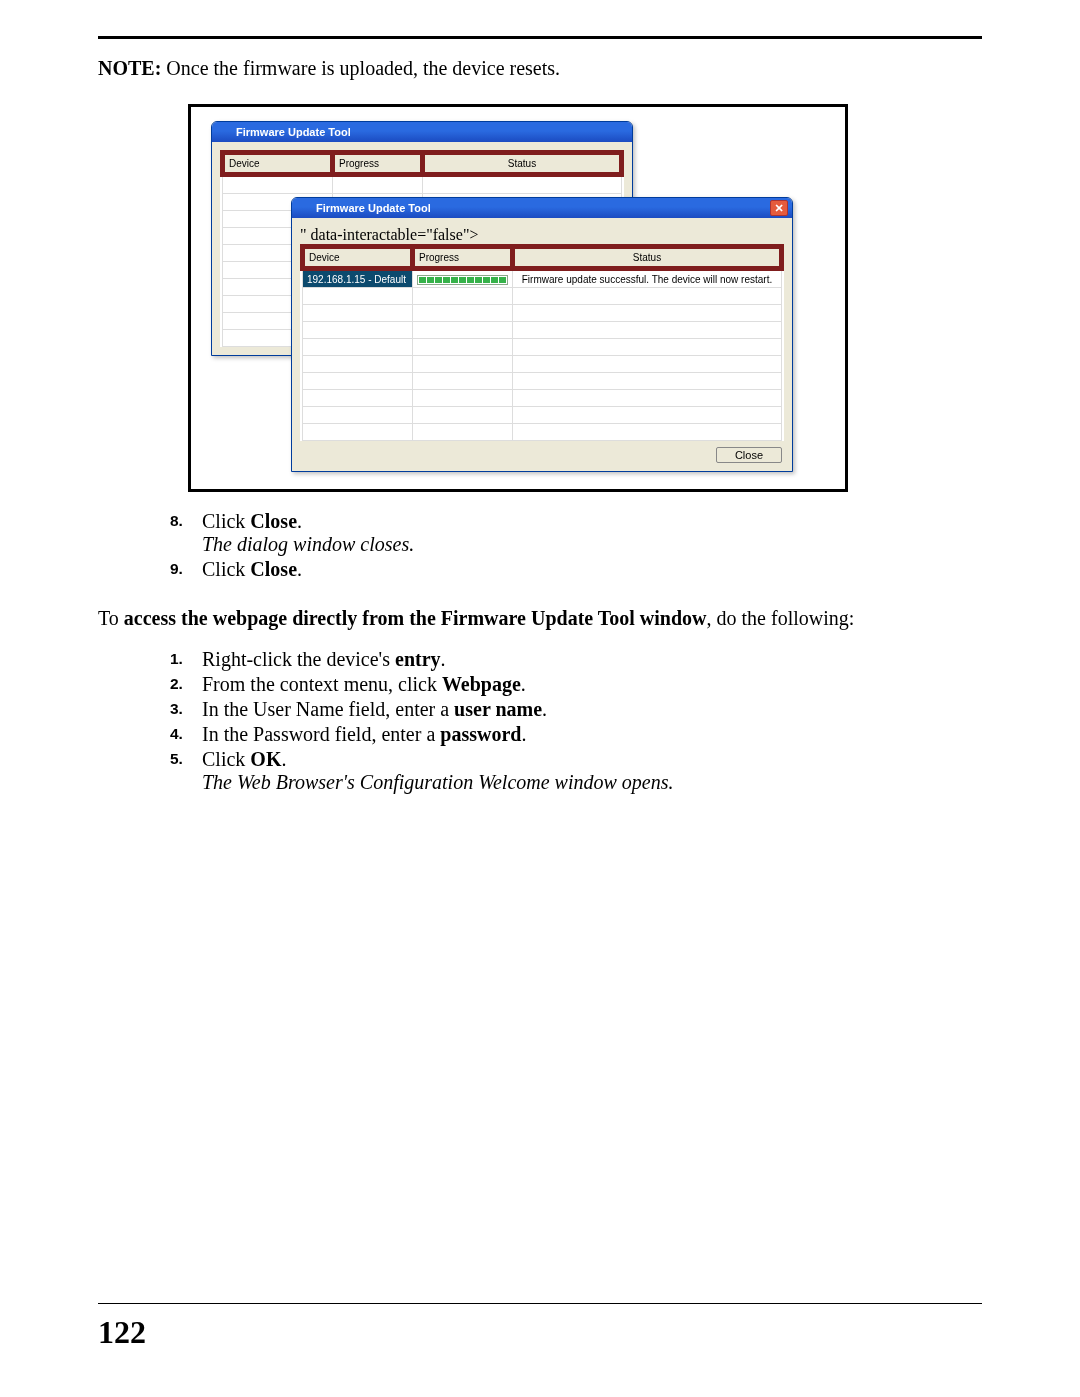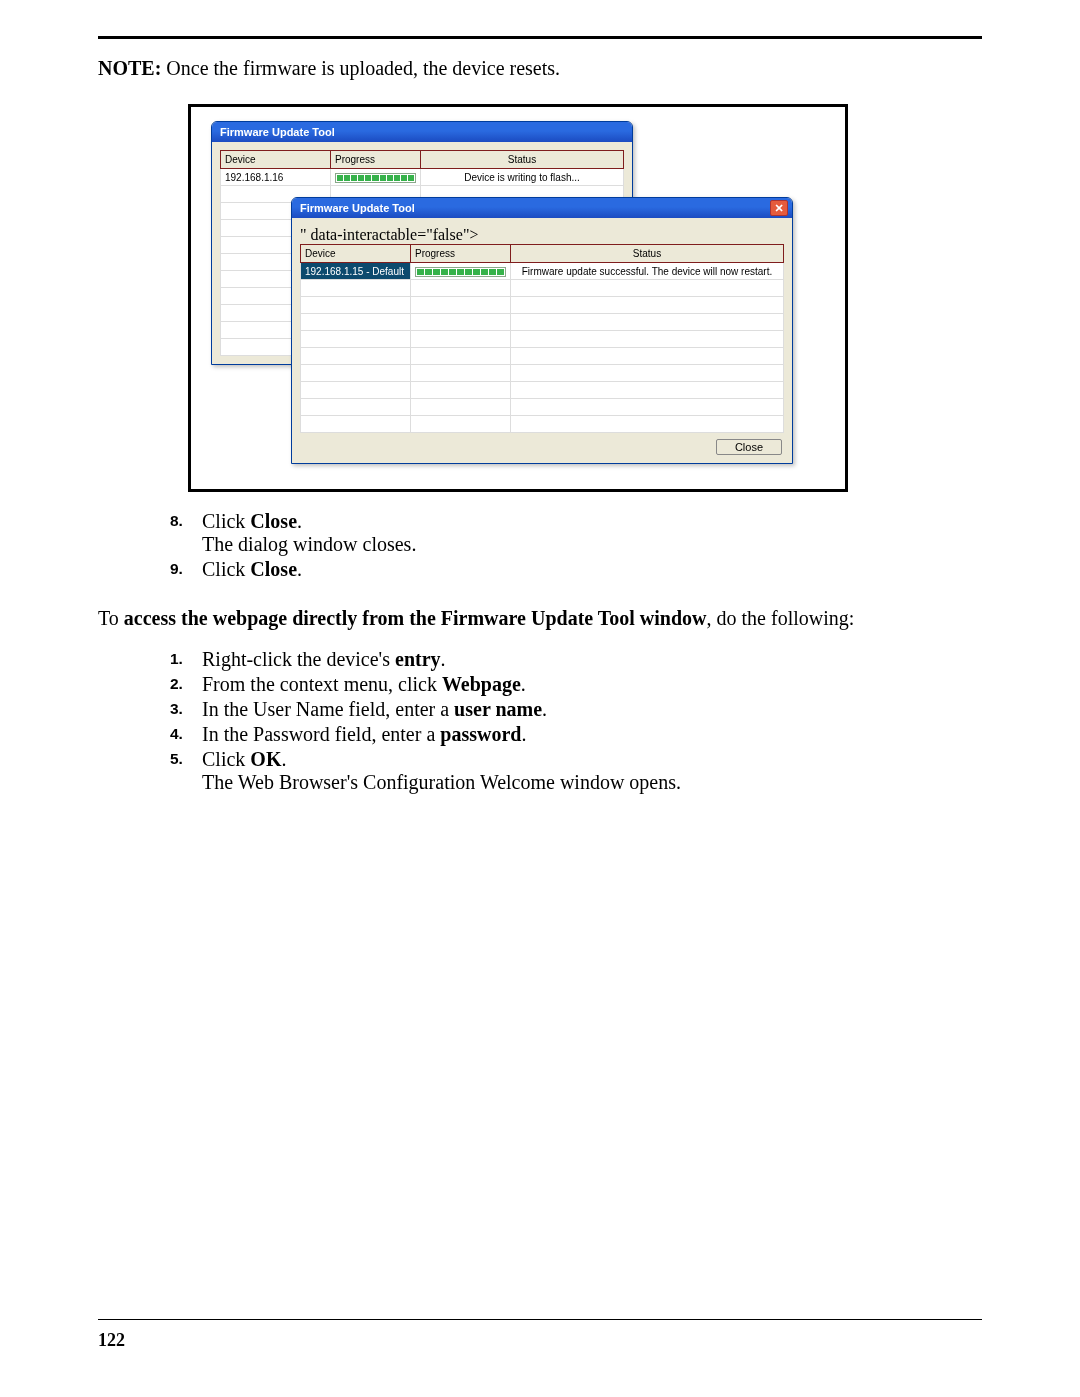--- a/index.html
+++ b/index.html
@@ -46,21 +46,21 @@
   .xp-titlebar {
     height: 20px;
     background: linear-gradient(to bottom, #2a6ae0 0%, #2a6ae0 45%, #1b4bc1 100%);
     color: #fff;
     font-family: Tahoma, Arial, sans-serif;
     font-size: 11px;
     font-weight: bold;
     display: flex;
     align-items: center;
     justify-content: space-between;
-    padding: 0 4px 0 8px;
+    padding: 0 4px 0 24px;
     border-radius: 5px 5px 0 0;
   }
   .xp-close {
     width: 16px;
     height: 14px;
     background: #e55b3c;
     border: 1px solid #a33;
     border-radius: 2px;
     display: flex;
     align-items: center;
@@ -78,21 +78,21 @@
   .xp-table {
     width: 100%;
     border-collapse: collapse;
     background: #fff;
     table-layout: fixed;
     font-family: Tahoma, Arial, sans-serif;
     font-size: 10px;
   }
   .xp-table th {
     background: #ece9d8;
-    border: 1px solid #7f1d1d;
+    border: 5px solid #7f1d1d;
     font-weight: normal;
     padding: 3px 4px;
     text-align: left;
     color: #000;
   }
   .xp-table td {
     border: 1px solid #ddd;
     padding: 1px 4px;
     height: 14px;
     color: #000;
@@ -147,39 +147,40 @@
   }
   ol.steps > li .num {
     position: absolute;
     left: 0;
     top: 2px;
     font-family: Arial, Helvetica, sans-serif;
     font-size: 15.5px;
     font-weight: bold;
   }
   .result-line {
+    font-style: italic;
     display: block;
   }
   .body-para {
     font-size: 20px;
     margin: 26px 0 14px 0;
   }
   .footer {
     position: absolute;
     bottom: 46px;
     left: 98px;
     right: 98px;
   }
   .hr-bottom {
     border: none;
     border-top: 1px solid #000;
     margin: 0 0 10px 0;
   }
   .page-num {
-    font-size: 18px;
+    font-size: 32px;
     font-weight: bold;
   }
 </style>
 </head>
 <body>
 
 <div class="page">
   <hr class="hr-top">
 
   <div class="note-line">
@@ -198,39 +199,20 @@
             <colgroup>
                 <col style="width:110px">
                 <col style="width:90px">
                 <col>
               </colgroup>
             <tbody>
                 <tr>
               <th>Device</th>
               <th>Progress</th>
               <th style="text-align:center">Status</th>
-            </tr>
-            <tr>
-              <td>192.168.1.16</td>
-              <td>
-                <span class="xp-progress">
-                      <span></span>
-                      <span></span>
-                      <span></span>
-                      <span></span>
-                      <span></span>
-                      <span></span>
-                      <span></span>
-                      <span></span>
-                      <span></span>
-                      <span></span>
-                      <span></span>
-                    </span>
-              </td>
-              <td class="status">Device is writing to flash...</td>
             </tr>
             <tr>
                   <td></td>
                   <td></td>
                   <td></td>
                 </tr>
             <tr>
                   <td></td>
                   <td></td>
                   <td></td>

